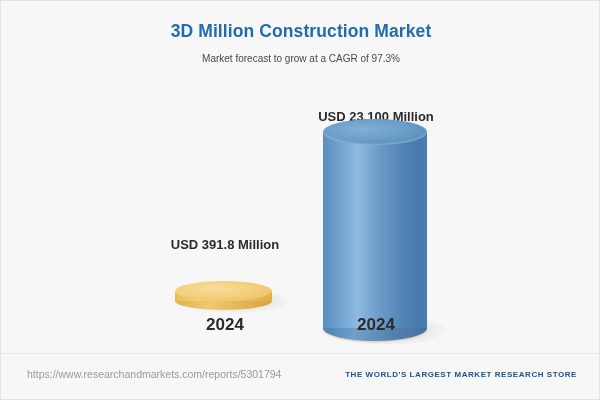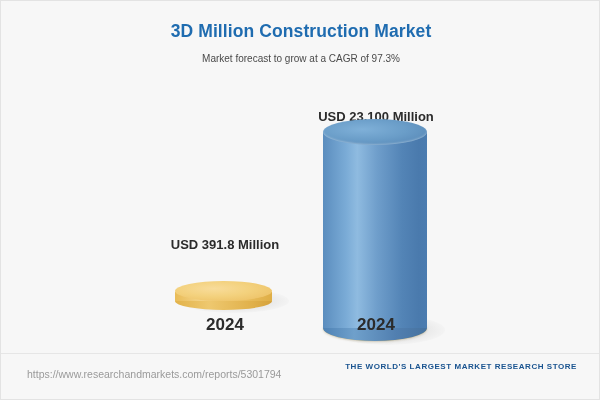--- a/index.html
+++ b/index.html
@@ -175,21 +175,21 @@
   }
   #brand-wordmark {
     font-size: 17.5px;
     font-weight: bold;
     letter-spacing: 0.4px;
     white-space: nowrap;
   }
   .brand-blue { color: #1a5490; }
   .brand-gold { color: #f0b429; }
   #brand-tagline {
-    margin-top: 4px;
+    margin-top: 12px;
     font-size: 8px;
     font-weight: bold;
     letter-spacing: 0.55px;
     color: #1a5490;
     white-space: nowrap;
   }
 </style>
 </head>
 <body>
 

